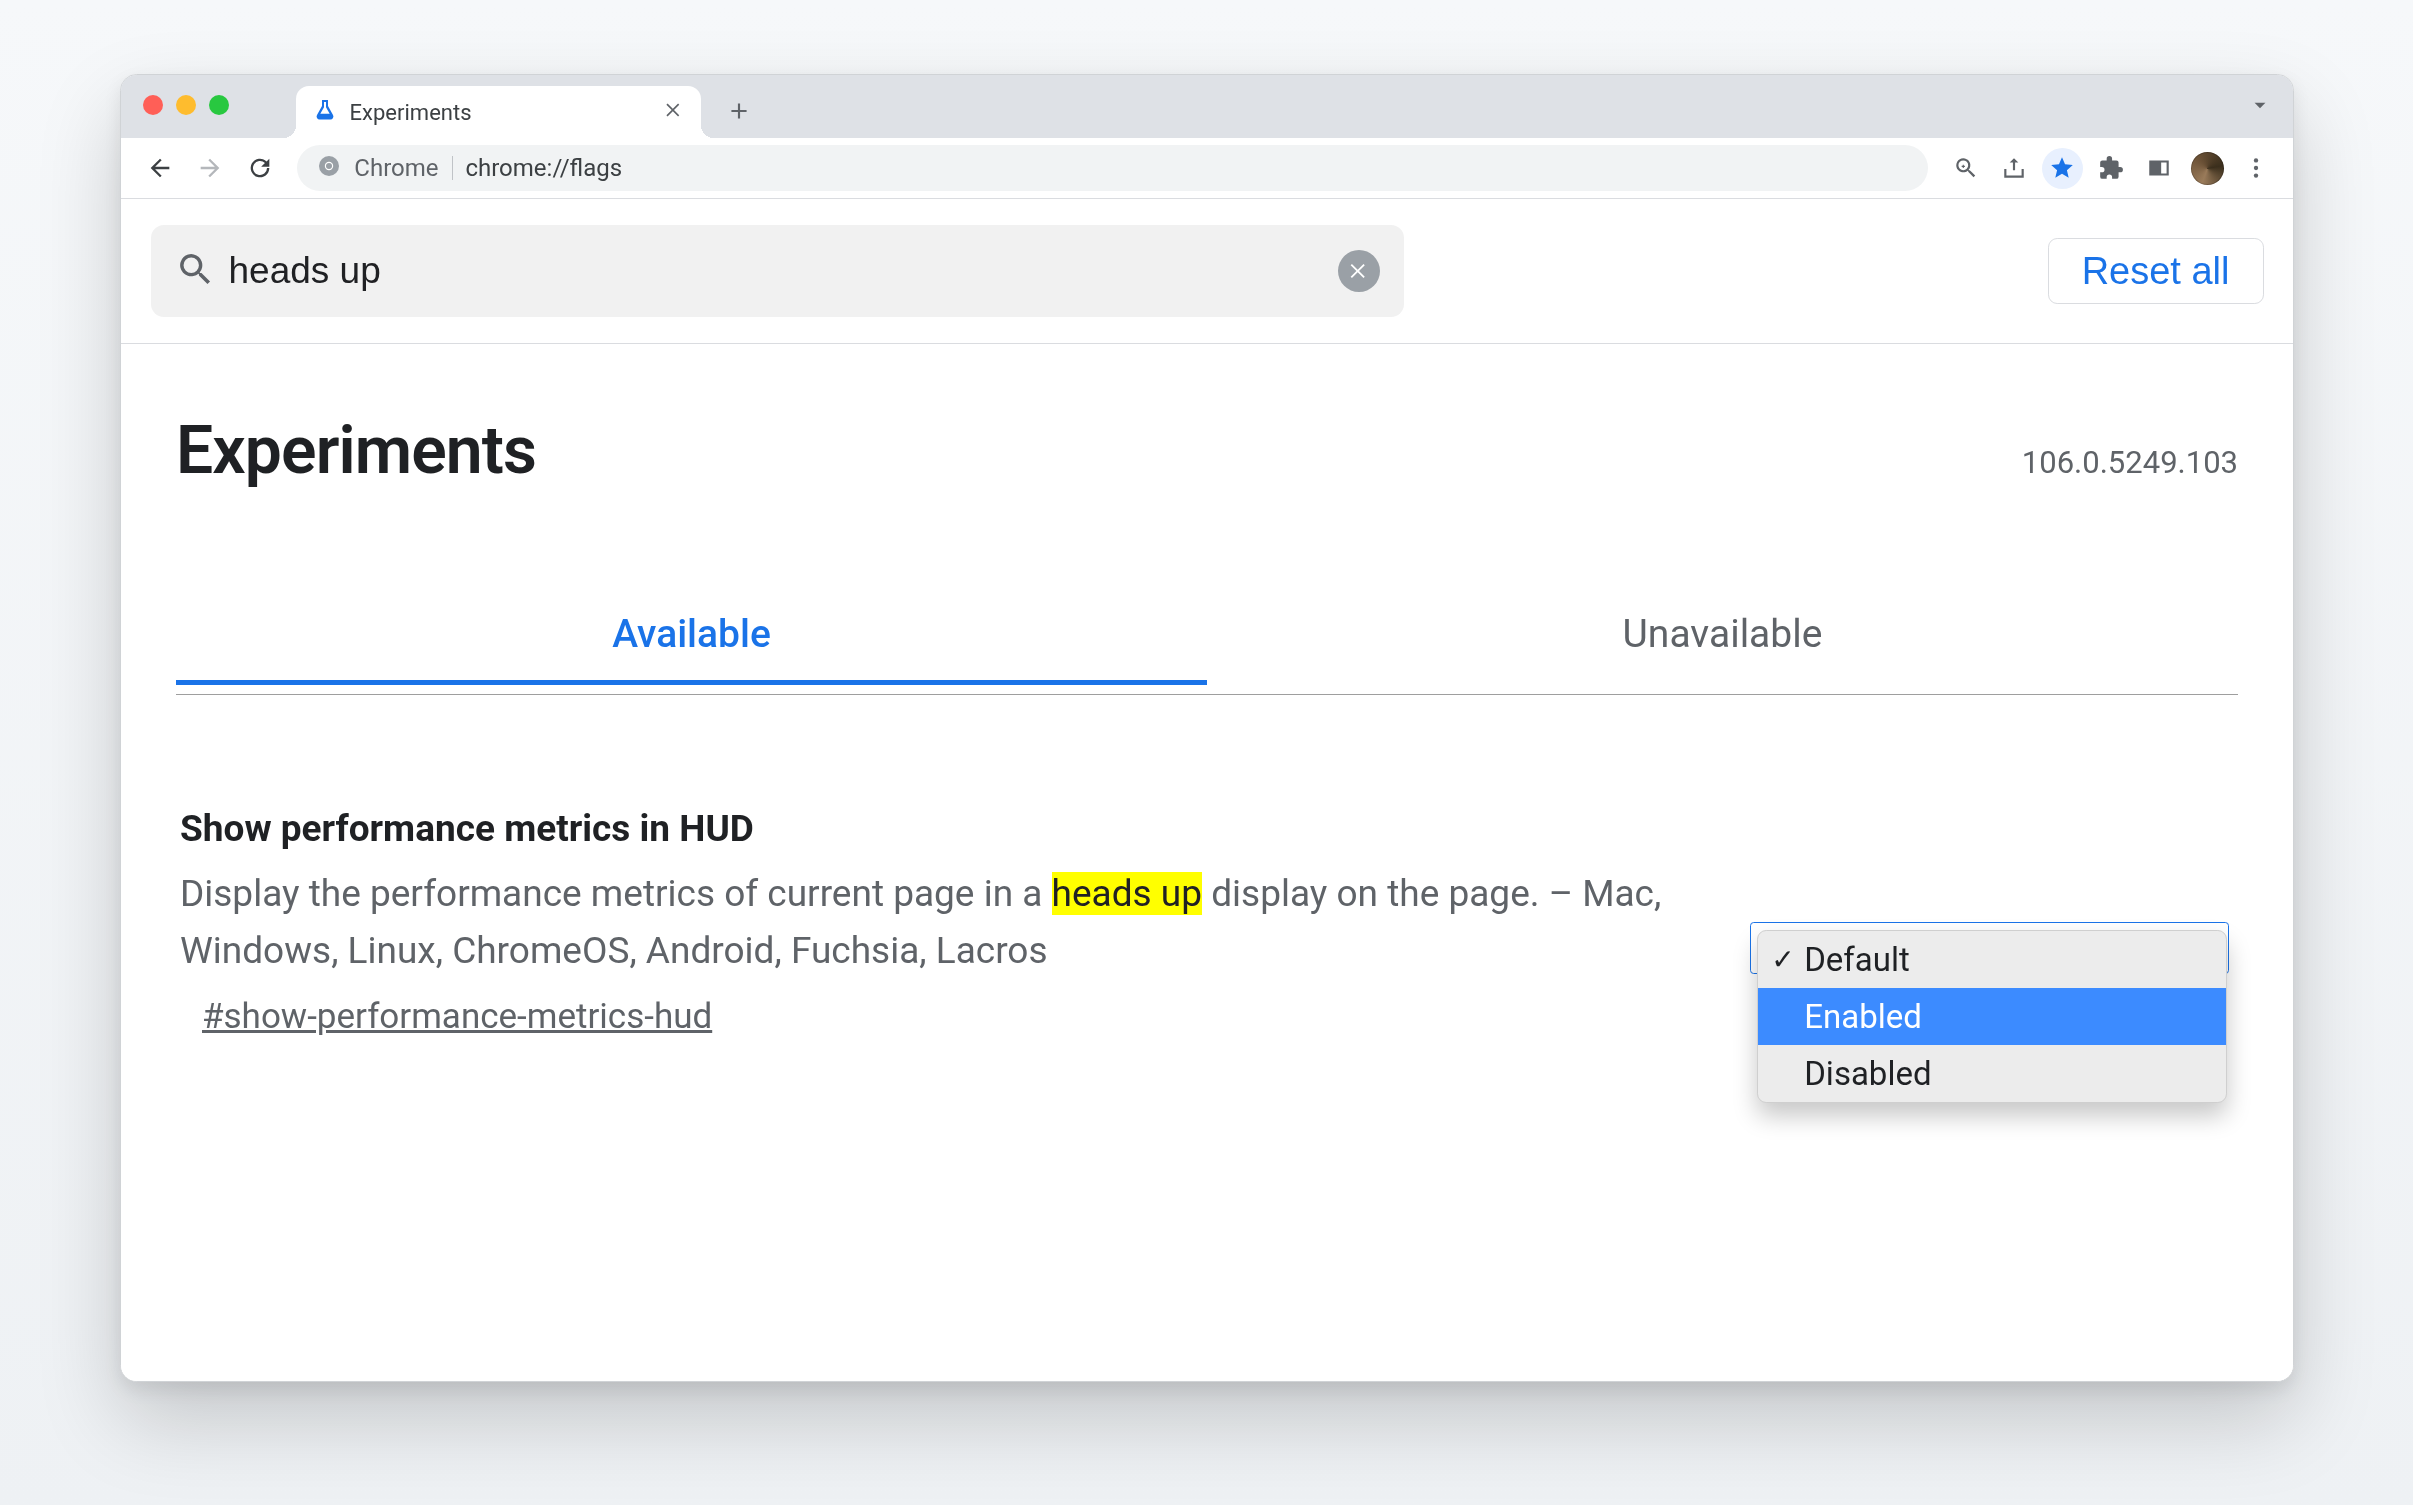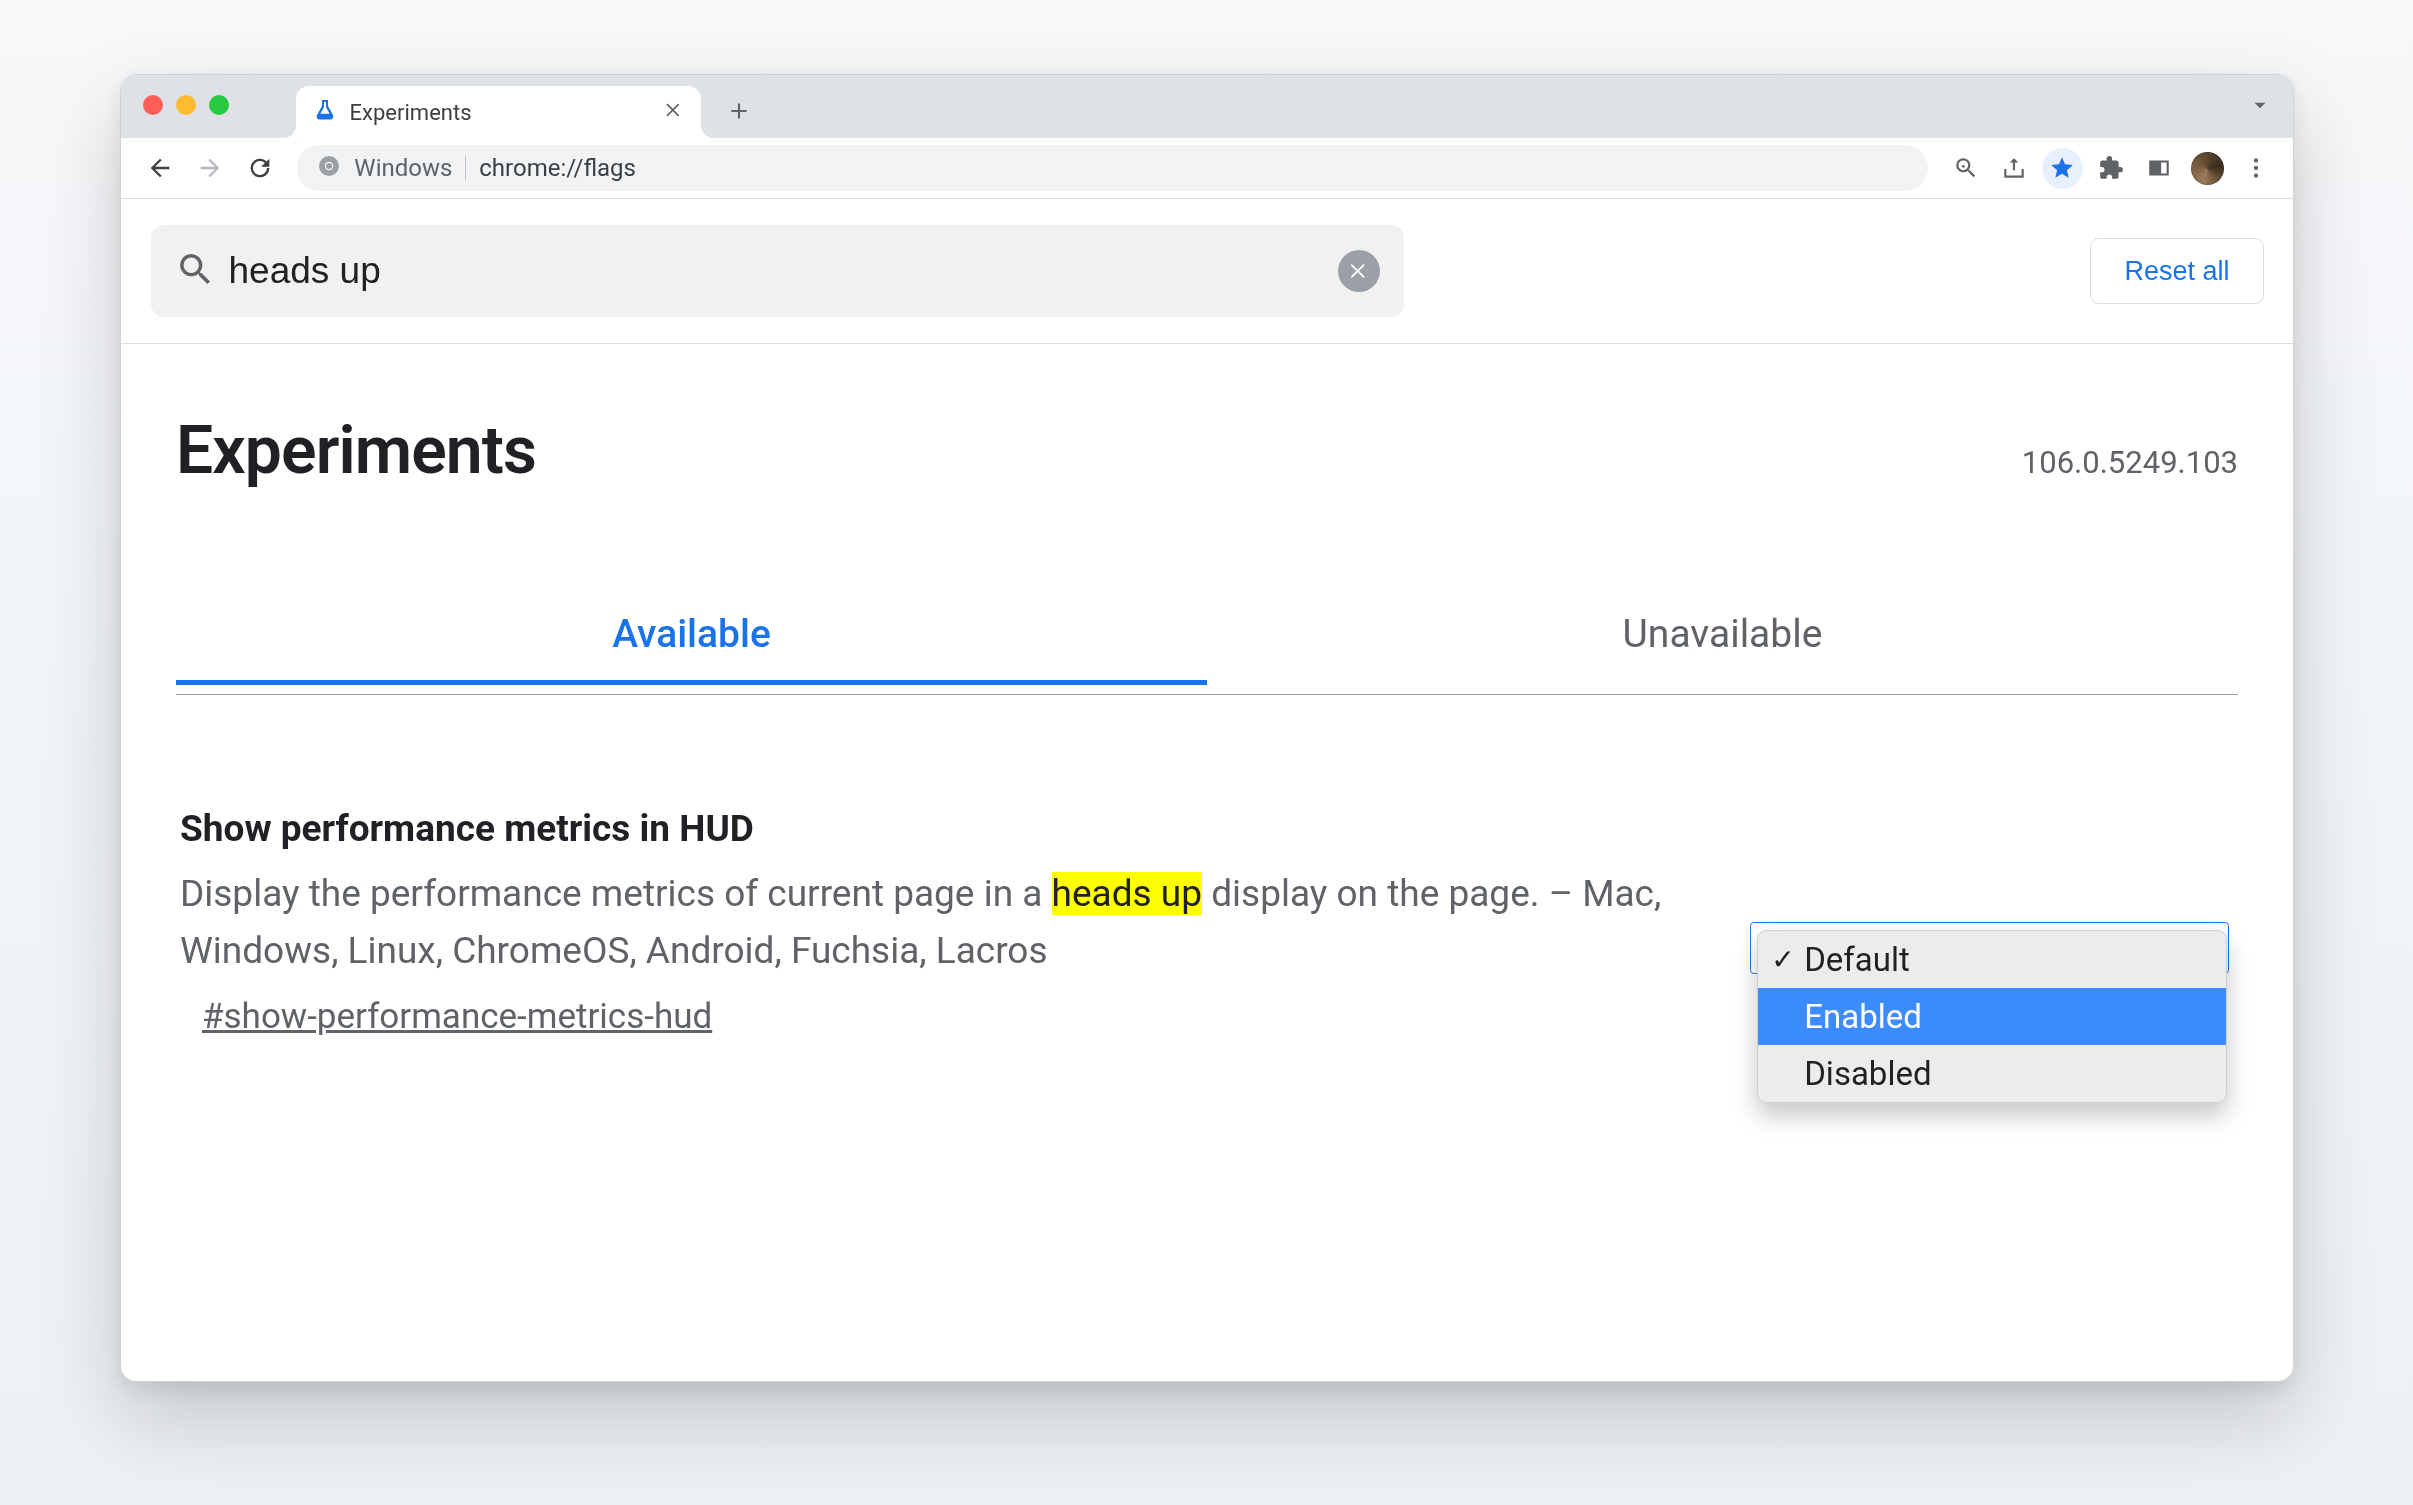--- a/index.html
+++ b/index.html
@@ -108,21 +108,21 @@
     flex:1; border:none; outline:none; background:transparent; font-size:37px; color:#202124;
     padding:0 13px;
   }
   .searchbox .mag svg{ width:41px; height:41px; fill:#5f6368;}
   .searchbox .clear{ width:42px; height:42px; border-radius:50%; background:#9aa0a6; display:flex; align-items:center; justify-content:center;}
   .searchbox .clear svg{ width:22px; height:22px; fill:#fff;}
 
   .reset {
     margin-left:auto;
     height:66px; padding:12px 33px; border:0.9px solid #dadce0; border-radius:9.2px;
-    background:#fff; color:var(--blue); font-size:27px; font-weight:500;
+    background:#fff; color:var(--blue); font-size:38px; font-weight:500;
     display:flex; align-items:center;
   }
 
   .page-head { display:flex; align-items:baseline; padding:57px 55px 0 55px; }
   .page-head h1{ margin:0; font-size:66px; font-weight:600; color:#1f2124; letter-spacing:-0.9px;}
   .version { margin-left:auto; font-size:31px; color:#5f6368;text-align:center; }
 
   .tabs { display:flex; margin:111px 55px 0 55px; }
   .tabpane { flex:1; text-align:center; font-size:39px; padding-bottom:26px; position:relative;}
   .tabpane span{ display:inline-block; }
@@ -214,21 +214,21 @@
       </div>
 
       <div class="omnibox">
         <span class="chrome-icon">
           <svg viewBox="0 0 24 24">
               <circle cx="12" cy="12" r="10" fill="#9aa0a6"></circle>
               <circle cx="12" cy="12" r="4.2" fill="#fff"></circle>
               <circle cx="12" cy="12" r="3" fill="#9aa0a6"></circle>
             </svg>
         </span>
-        <span class="omni-host">Windows</span>
+        <span class="omni-host">Chrome</span>
         <span class="omni-sep"></span>
         <span class="omni-path">chrome://flags</span>
       </div>
 
       <div class="tool-icons">
         <div class="ticon">
           <svg viewBox="0 0 24 24">
               <path d="M15.5 14h-.79l-.28-.27a6.5 6.5 0 1 0-.7.7l.27.28v.79l5 5 1.5-1.5-5-5zm-6 0a4.5 4.5 0 1 1 0-9 4.5 4.5 0 0 1 0 9zm.5-5h-1v1h-1v1h1v1h1v-1h1v-1h-1V9z"></path>
             </svg>
         </div>

